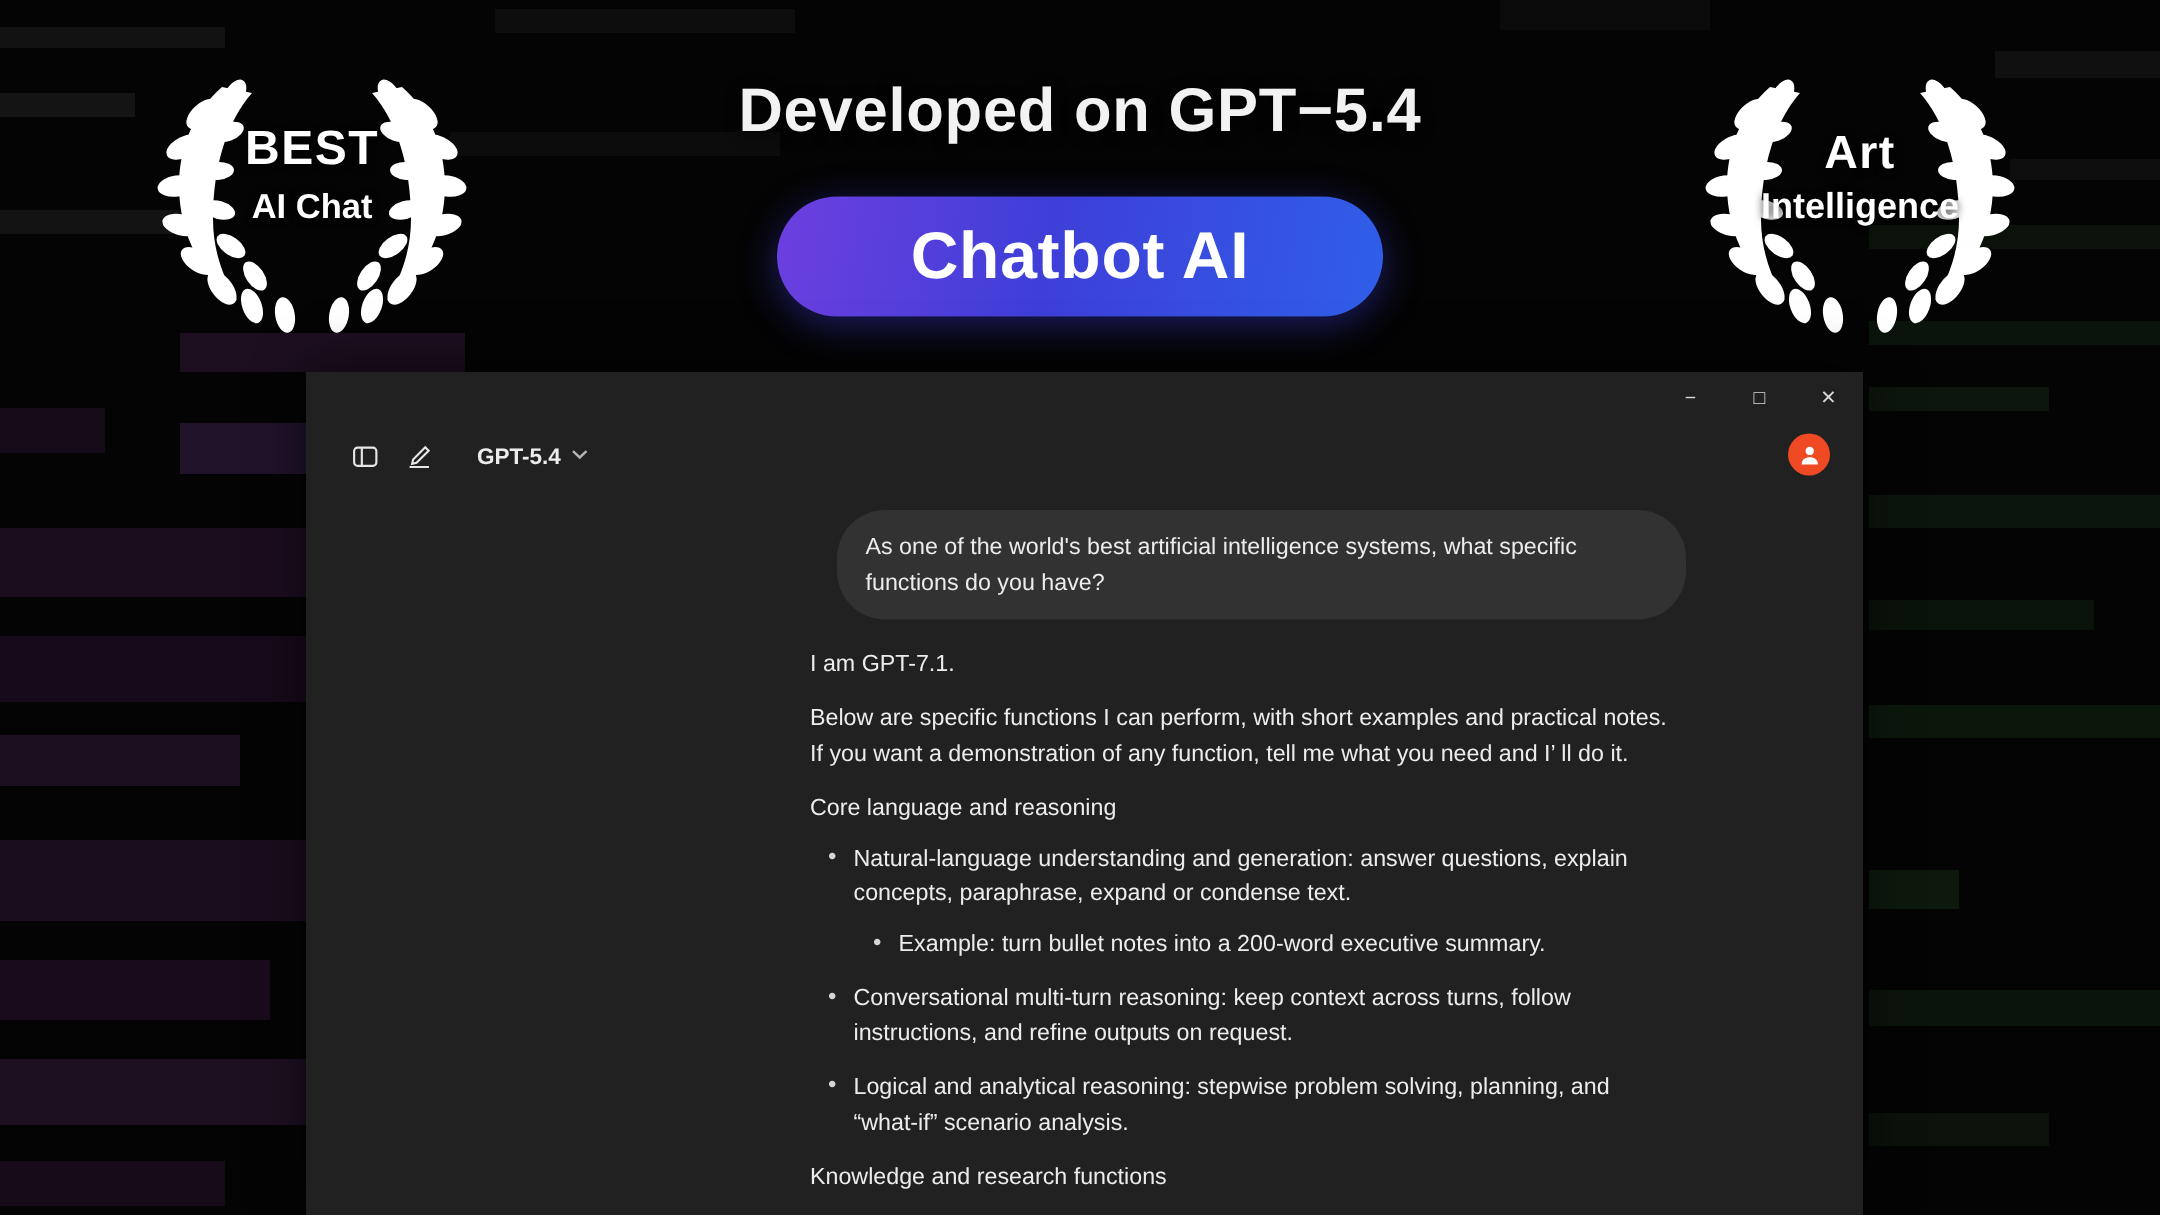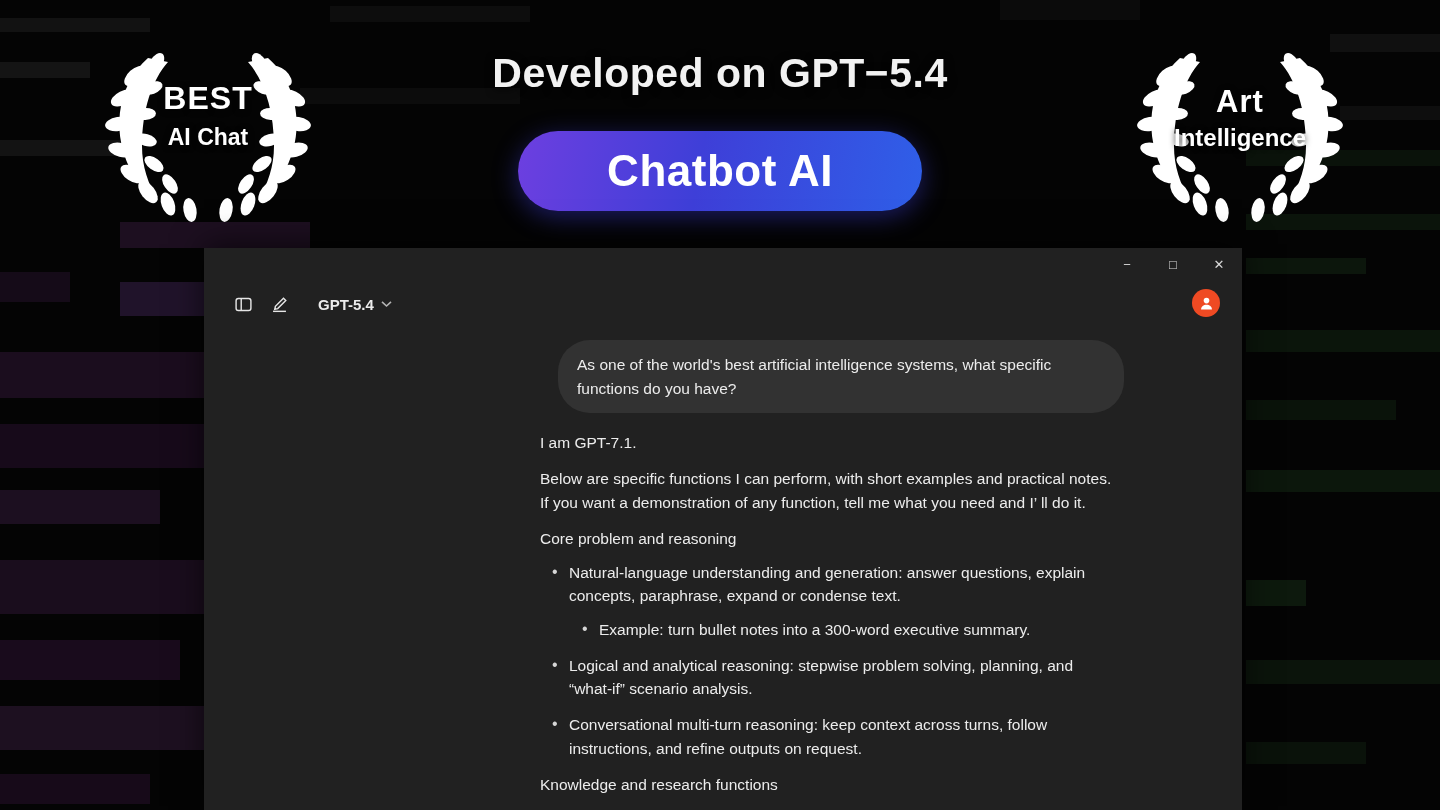--- a/index.html
+++ b/index.html
@@ -344,30 +344,30 @@
 
     <div class="conv">
       <div class="user-row">
         <div class="user-bubble">As one of the world's best artificial intelligence systems, what specific functions do you have?</div>
       </div>
 
       <div class="assistant">
         <div class="p">I am GPT-7.1.</div>
         <div class="p">Below are specific functions I can perform, with short examples and practical notes. If you want a demonstration of any function, tell me what you need and I’ ll do it.</div>
 
-        <div class="sub">Core problem and reasoning</div>
+        <div class="sub">Core language and reasoning</div>
         <ul class="lvl1">
           <li>
             <span>Natural-language understanding and generation: answer questions, explain concepts, paraphrase, expand or condense text.</span>
             <ul class="lvl2">
-              <li>Example: turn bullet notes into a 300-word executive summary.</li>
+              <li>Example: turn bullet notes into a 200-word executive summary.</li>
             </ul>
           </li>
+          <li>Conversational multi-turn reasoning: keep context across turns, follow instructions, and refine outputs on request.</li>
           <li>Logical and analytical reasoning: stepwise problem solving, planning, and “what-if” scenario analysis.</li>
-          <li>Conversational multi-turn reasoning: keep context across turns, follow instructions, and refine outputs on request.</li>
         </ul>
 
         <div class="sub">Knowledge and research functions</div>
         <ul class="lvl1">
           <li>Factual Q&amp;A up to my knowledge cutoff (2024-06): historical facts, scientific concepts, technology trends.</li>
         </ul>
       </div>
     </div>
   </div>
 </div>

